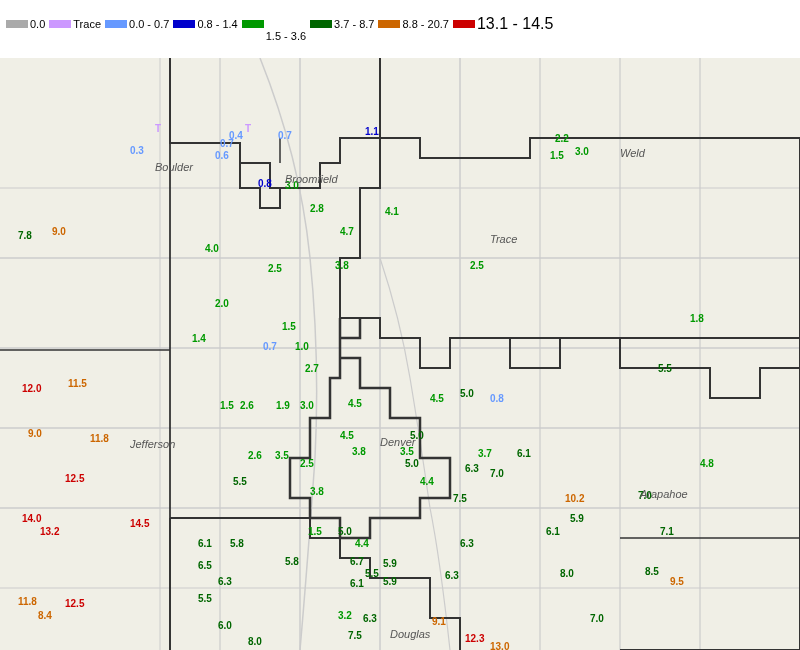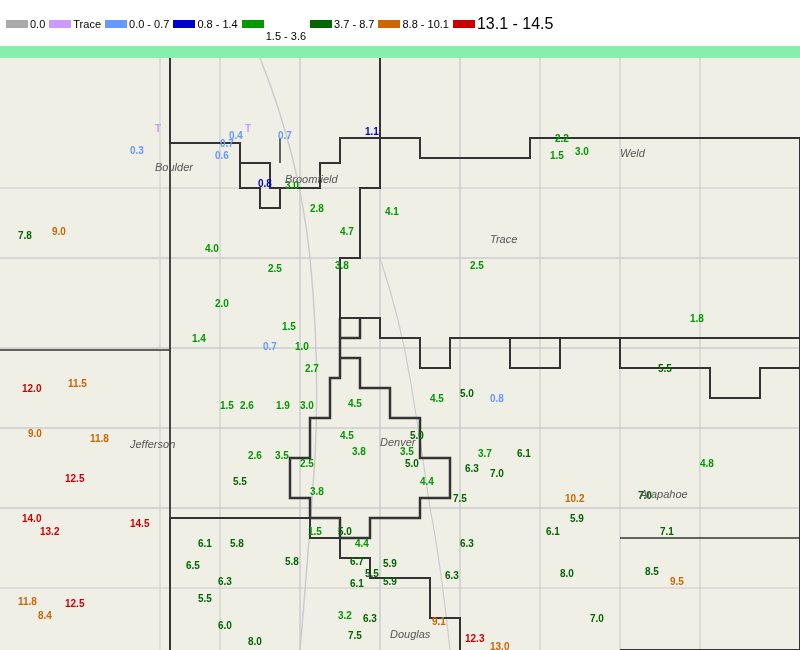--- a/index.html
+++ b/index.html
@@ -1,17 +1,17 @@
 <!DOCTYPE html>
 <html><head>
   <meta charset="utf-8">
   <style>
     * { margin: 0; padding: 0; box-sizing: border-box; }
     body { width: 800px; height: 650px; overflow: hidden; font-family: Arial, sans-serif; background: #e8e8e8; }
-    #map-container { position: relative; width: 800px; height: 650px; background: #86efac; }
+    #map-container { position: relative; width: 800px; height: 650px; background: #ffffff; }
     #header { position: absolute; top: 0; left: 0; width: 100%; background: white; padding: 4px 6px; z-index: 10; }
     #title-line1 { font-size: 13px; font-weight: bold; color: #000; }
     #title-line2 { font-size: 12px; color: #000; }
     #legend { display: flex; align-items: center; gap: 4px; margin-top: 2px; font-size: 11px; flex-wrap: nowrap; }
     .legend-item { display: flex; align-items: center; gap: 2px; white-space: nowrap; }
     .legend-swatch { width: 22px; height: 8px; display: inline-block; }
     #map-area { position: absolute; top: 58px; left: 0; width: 800px; height: 592px; background: #f5f5ee; overflow: hidden; }
     svg#roads { position: absolute; top: 0; left: 0; width: 100%; height: 100%; }
     .snow-label { position: absolute; font-size: 10px; font-weight: bold; line-height: 1.1; }
     .county-label { position: absolute; font-size: 11px; color: #555; font-style: italic; }
@@ -43,21 +43,21 @@
         <div class="legend-item">
           <span class="legend-swatch" style="background-color: rgb(0, 153, 0);"></span>
           <span style="font-size: 11px; margin-top: 24px;">1.5 - 3.6</span>
         </div>
         <div class="legend-item">
           <span class="legend-swatch" style="background-color: rgb(0, 102, 0);"></span>
           <span style="font-size: 11px;">3.7 - 8.7</span>
         </div>
         <div class="legend-item">
           <span class="legend-swatch" style="background-color: rgb(204, 102, 0);"></span>
-          <span style="font-size: 11px;">8.8 - 10.1</span>
+          <span style="font-size: 11px;">8.8 - 20.7</span>
         </div>
         <div class="legend-item">
           <span class="legend-swatch" style="background-color: rgb(204, 0, 0);"></span>
           <span style="font-size: 16px;">13.1 - 14.5</span>
         </div>
       </div>
   </div>
   <div id="map-area">
     <svg id="roads" xmlns="http://www.w3.org/2000/svg">
 
@@ -173,21 +173,21 @@
         <div class="snow-label" style="left: 230px; top: 480px; color: rgb(0, 102, 0);">5.8</div>
         <div class="snow-label" style="left: 308px; top: 468px; color: rgb(0, 153, 0);">1.5</div>
         <div class="snow-label" style="left: 338px; top: 468px; color: rgb(0, 102, 0);">5.0</div>
         <div class="snow-label" style="left: 355px; top: 480px; color: rgb(0, 153, 0);">4.4</div>
         <div class="snow-label" style="left: 460px; top: 480px; color: rgb(0, 102, 0);">6.3</div>
         <div class="snow-label" style="left: 546px; top: 468px; color: rgb(0, 102, 0);">6.1</div>
         <div class="snow-label" style="left: 660px; top: 468px; color: rgb(0, 102, 0);">7.1</div>
         <div class="snow-label" style="left: 18px; top: 538px; color: rgb(204, 102, 0);">11.8</div>
         <div class="snow-label" style="left: 38px; top: 552px; color: rgb(204, 102, 0);">8.4</div>
         <div class="snow-label" style="left: 65px; top: 540px; color: rgb(204, 0, 0);">12.5</div>
-        <div class="snow-label" style="left: 186px; top: 502px; color: rgb(0, 102, 0);">6.5</div>
+        <div class="snow-label" style="left: 198px; top: 502px; color: rgb(0, 102, 0);">6.5</div>
         <div class="snow-label" style="left: 218px; top: 518px; color: rgb(0, 102, 0);">6.3</div>
         <div class="snow-label" style="left: 198px; top: 535px; color: rgb(0, 102, 0);">5.5</div>
         <div class="snow-label" style="left: 285px; top: 498px; color: rgb(0, 102, 0);">5.8</div>
         <div class="snow-label" style="left: 350px; top: 498px; color: rgb(0, 102, 0);">6.7</div>
         <div class="snow-label" style="left: 365px; top: 510px; color: rgb(0, 102, 0);">5.5</div>
         <div class="snow-label" style="left: 383px; top: 500px; color: rgb(0, 102, 0);">5.9</div>
         <div class="snow-label" style="left: 350px; top: 520px; color: rgb(0, 102, 0);">6.1</div>
         <div class="snow-label" style="left: 383px; top: 518px; color: rgb(0, 102, 0);">5.9</div>
         <div class="snow-label" style="left: 445px; top: 512px; color: rgb(0, 102, 0);">6.3</div>
         <div class="snow-label" style="left: 560px; top: 510px; color: rgb(0, 102, 0);">8.0</div>

